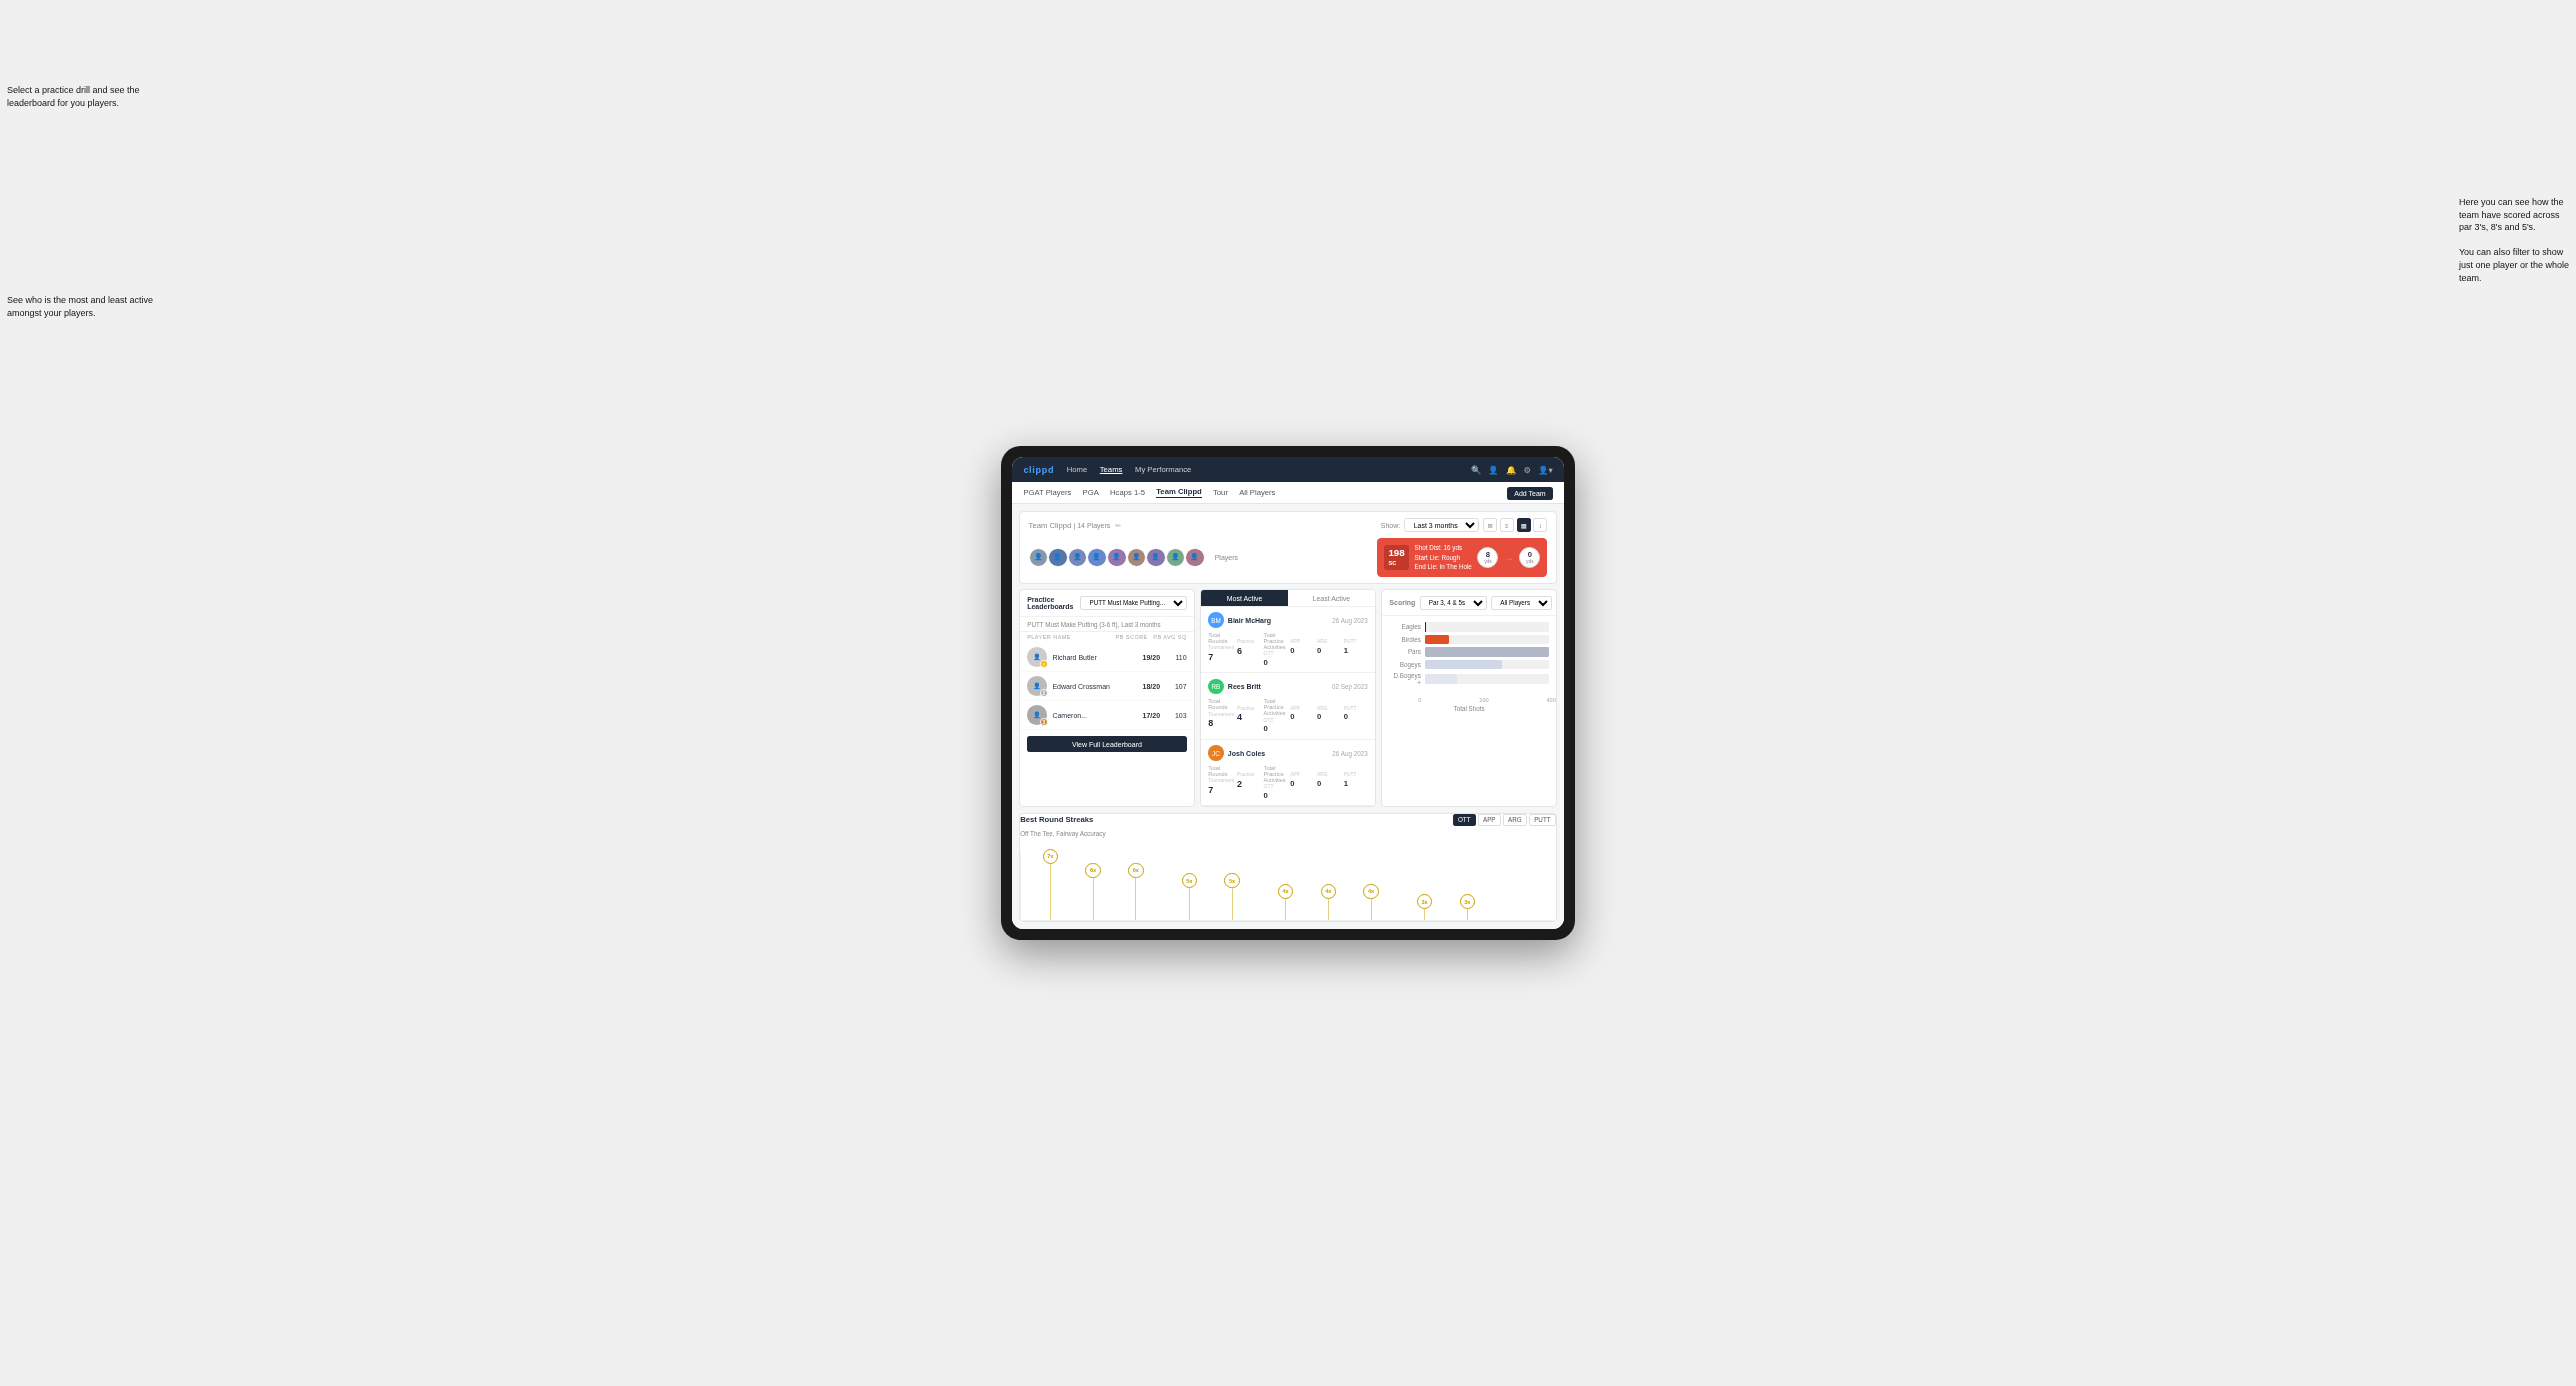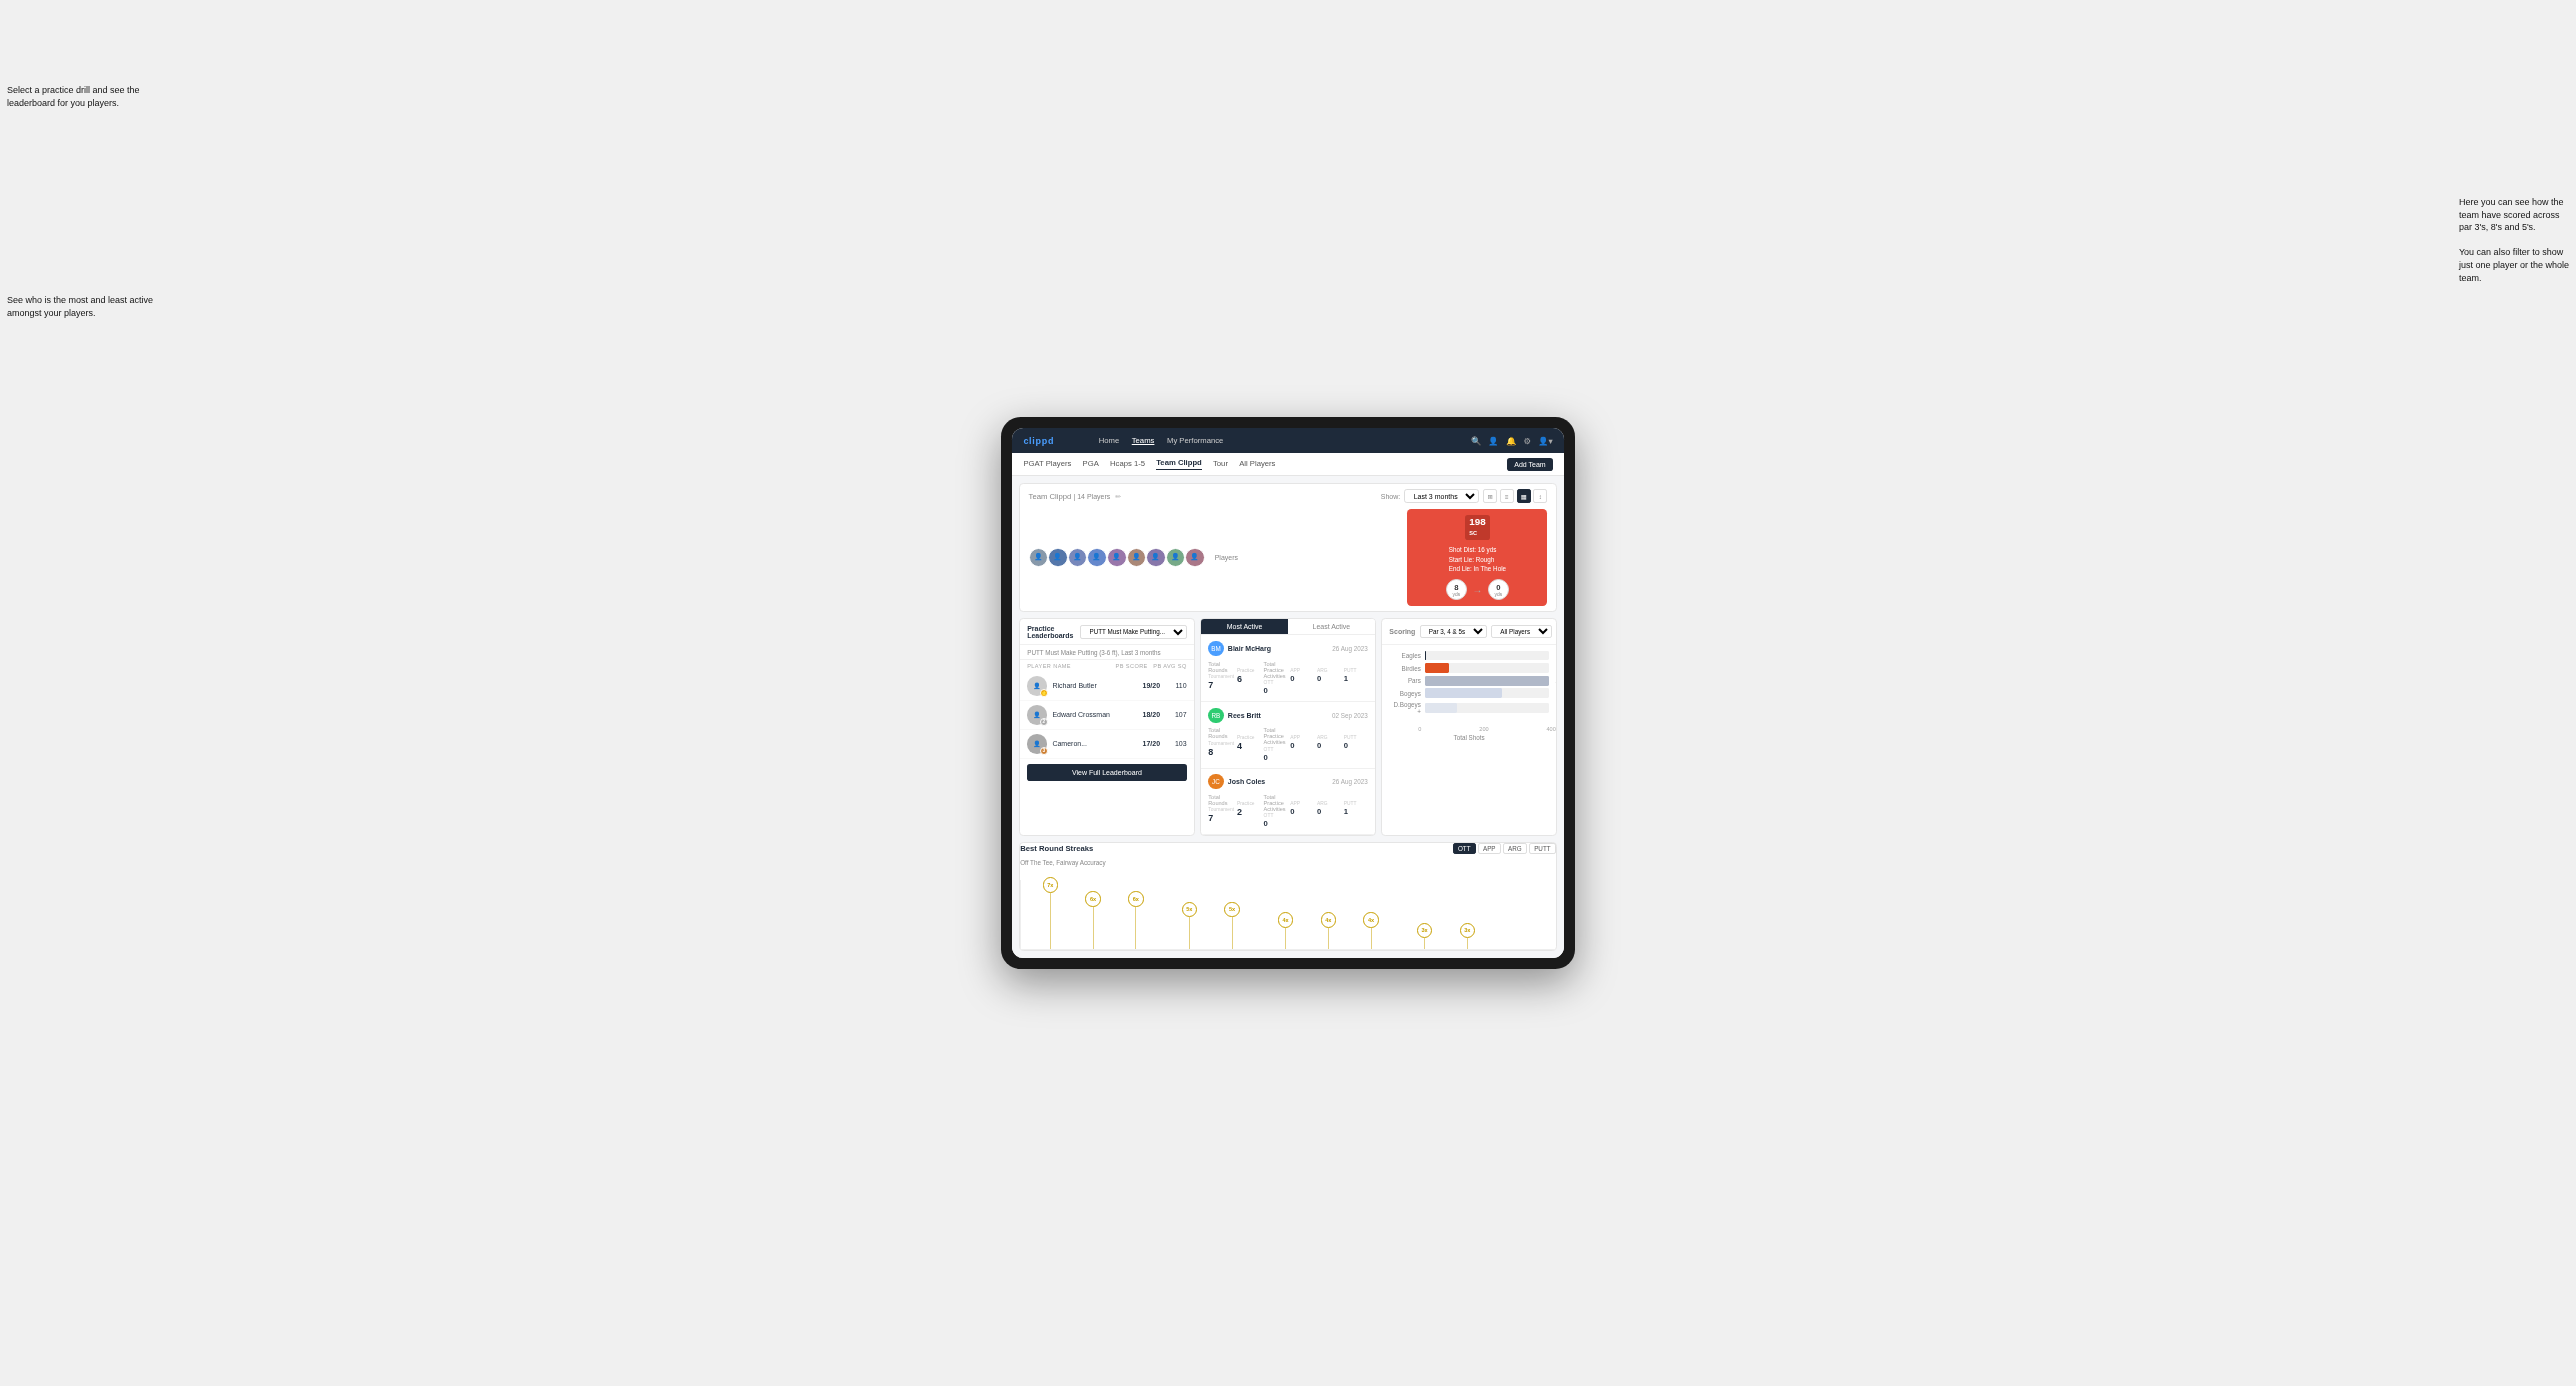--- a/index.html
+++ b/index.html
@@ -54,21 +54,20 @@
     .nav-logo {
       color: #4a9eff;
       font-weight: 700;
       font-size: 9px;
       letter-spacing: 0.7px;
     }
     .nav-items {
       display: flex;
       gap: 9.8px;
       flex: 1;
-      margin-left: 32px;
     }
     .nav-item {
       color: #ccc;
       font-size: 7.7px;
       cursor: pointer;
       padding: 0 1.4px;
     }
     .nav-item.active { color: #fff; text-decoration: underline; }
     .nav-icons {
       display: flex;
@@ -181,21 +180,20 @@
 
     
     .shot-card {
       background: #e74c3c;
       border-radius: 4.2px;
       padding: 5.6px 7px;
       display: flex;
       align-items: center;
       gap: 5.6px;
       min-width: 140px;
-      flex-direction: column;
     }
     .shot-number {
       background: #c0392b;
       color: #fff;
       font-size: 9.8px;
       font-weight: 700;
       padding: 2.8px 4.2px;
       border-radius: 2.8px;
       line-height: 1;
     }

